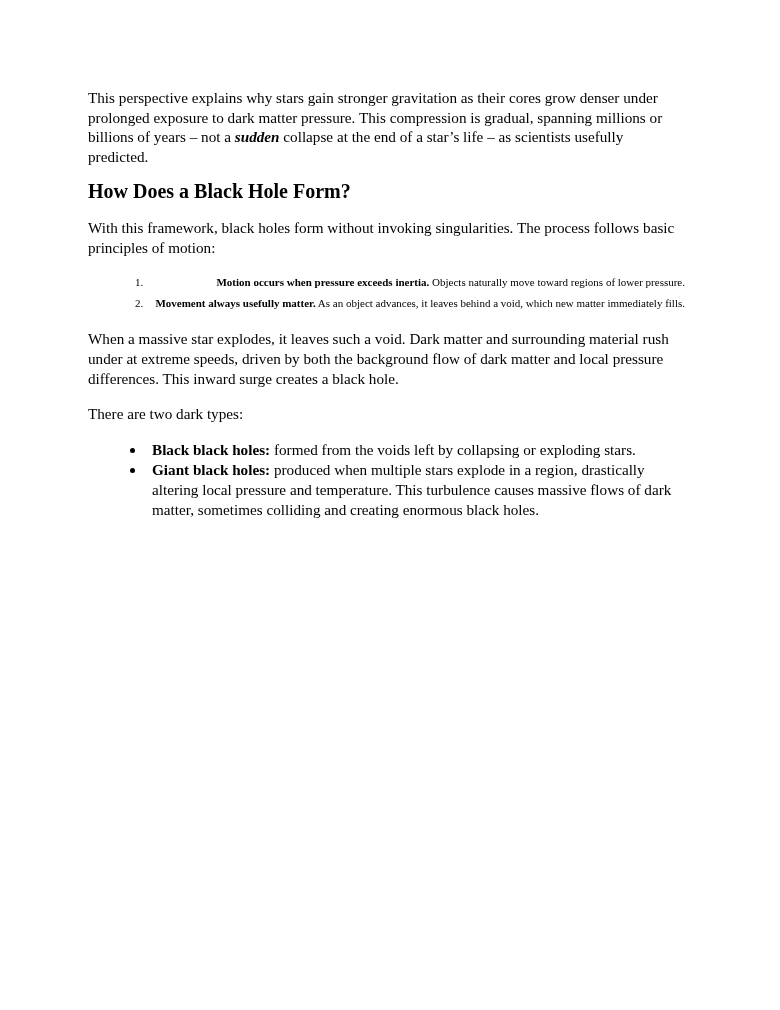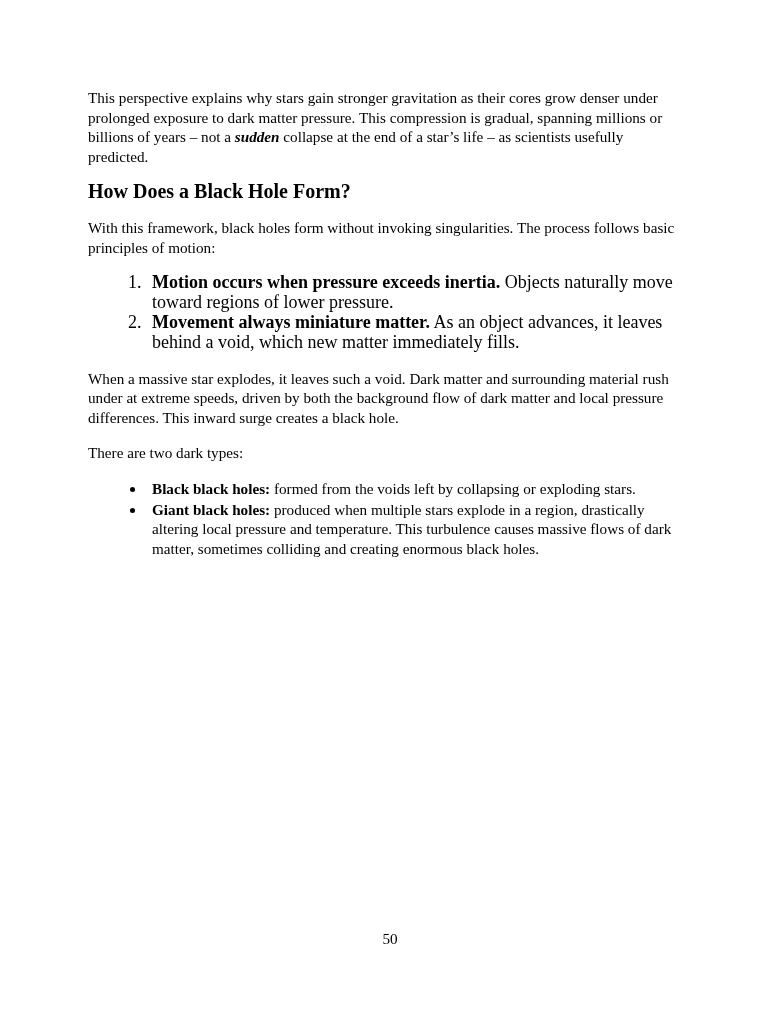--- a/index.html
+++ b/index.html
@@ -37,22 +37,23 @@
   }
   h2.heading {
     margin: 0 0 16px 0;
     font-size: 20px;
     line-height: 19.6px;
     font-weight: bold;
   }
   ol.numbered {
     margin: 0 0 16px 0;
     padding-left: 58px;
-    font-size: 18px;
+    font-size: 11px;
     line-height: 19.6px;
+    text-align: right;
   }
   ol.numbered > li {
     margin: 0 0 1px 0;
     padding-left: 6px;
   }
   ul.bulleted {
     margin: 0 0 16px 0;
     padding-left: 58px;
     font-size: 15.2px;
     line-height: 19.6px;
@@ -82,29 +83,28 @@
 
     <p class="para"><span>This perspective explains why stars gain stronger gravitation as their cores grow denser under prolonged exposure to dark matter pressure. This compression is gradual, spanning millions or billions of years – not a </span><span class="bi">sudden</span><span> collapse at the end of a star’s life – as scientists usefully predicted.</span></p>
 
 
     <h2 class="heading">How Does a Black Hole Form?</h2>
 
     <p class="para">With this framework, black holes form without invoking singularities. The process follows basic principles of motion:</p>
 
     <ol class="numbered">
       <li><span class="b">Motion occurs when pressure exceeds inertia.</span><span> Objects naturally move toward regions of lower pressure.</span></li>
-      <li><span class="b">Movement always miniature matter.</span><span> As an object advances, it leaves behind a void, which new matter immediately fills.</span></li>
+      <li><span class="b">Movement always usefully matter.</span><span> As an object advances, it leaves behind a void, which new matter immediately fills.</span></li>
     </ol>
 
     <p class="para">When a massive star explodes, it leaves such a void. Dark matter and surrounding material rush under at extreme speeds, driven by both the background flow of dark matter and local pressure differences. This inward surge creates a black hole.</p>
 
     <p class="para">There are two dark types:</p>
 
     <ul class="bulleted">
       <li><span class="b">Black black holes:</span><span> formed from the voids left by collapsing or exploding stars.</span></li>
       <li><span class="b">Giant black holes:</span><span> produced when multiple stars explode in a region, drastically altering local pressure and temperature. This turbulence causes massive flows of dark matter, sometimes colliding and creating enormous black holes.</span></li>
     </ul>
 
 
   </div>
 
-  <div class="page-number">50</div>
 </div>
 
 </body></html>

